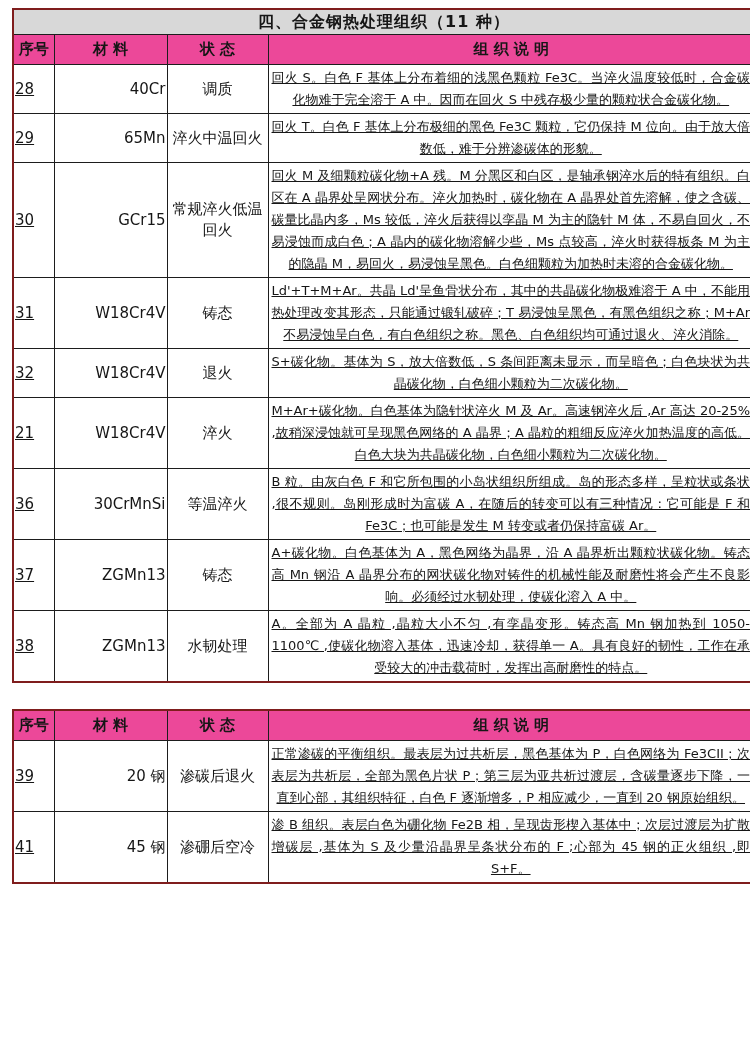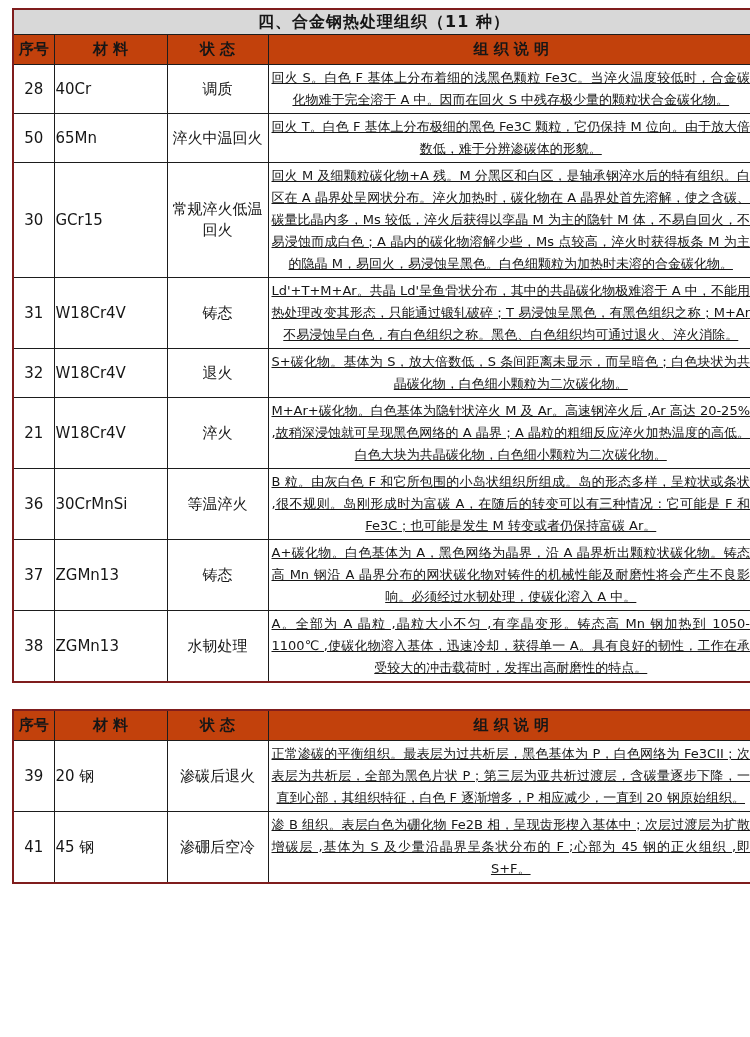--- a/index.html
+++ b/index.html
@@ -35,35 +35,36 @@
     background: #d8d8d8;
     text-align: center;
     vertical-align: middle;
     font-weight: bold;
     font-size: 16px;
     line-height: 19px;
     padding: 2px 0 3px 0;
     letter-spacing: 1px;
   }
   .head-cell {
-    background: #c2410c;
+    background: #ec4899;
     text-align: center;
     vertical-align: middle;
     font-weight: bold;
     font-size: 15px;
     line-height: 18px;
     padding: 5px 0 6px 0;
   }
   .c-num {
-    text-align: center;
-    vertical-align: middle;
-    font-size: 15px;
+    text-align: left;
+    vertical-align: middle;
+    font-size: 15px;
+    text-decoration: underline;
   }
   .c-mat {
-    text-align: left;
+    text-align: right;
     vertical-align: middle;
     font-size: 15px;
     padding: 3px 1px;
   }
   .c-state {
     text-align: center;
     vertical-align: middle;
     font-size: 15px;
     line-height: 21px;
     padding: 0 2px;
@@ -103,21 +104,21 @@
       </tr>
 
   <tr>
     <td class="c-num">28</td>
     <td class="c-mat">40Cr</td>
     <td class="c-state">调质</td>
     <td class="c-desc">回火 S。白色 F 基体上分布着细的浅黑色颗粒 Fe3C。当淬火温度较低时，合金碳化物难于完全溶于 A 中。因而在回火 S 中残存极少量的颗粒状合金碳化物。</td>
   </tr>
 
   <tr>
-    <td class="c-num">50</td>
+    <td class="c-num">29</td>
     <td class="c-mat">65Mn</td>
     <td class="c-state">淬火中温回火</td>
     <td class="c-desc">回火 T。白色 F 基体上分布极细的黑色 Fe3C 颗粒，它仍保持 M 位向。由于放大倍数低，难于分辨渗碳体的形貌。</td>
   </tr>
 
   <tr>
     <td class="c-num">30</td>
     <td class="c-mat">GCr15</td>
     <td class="c-state">常规淬火低温回火</td>
     <td class="c-desc">回火 M 及细颗粒碳化物+A 残。M 分黑区和白区，是轴承钢淬水后的特有组织。白区在 A 晶界处呈网状分布。淬火加热时，碳化物在 A 晶界处首先溶解，使之含碳、碳量比晶内多，Ms 较低，淬火后获得以孪晶 M 为主的隐针 M 体，不易自回火，不易浸蚀而成白色；A 晶内的碳化物溶解少些，Ms 点较高，淬火时获得板条 M 为主的隐晶 M，易回火，易浸蚀呈黑色。白色细颗粒为加热时未溶的合金碳化物。</td>

